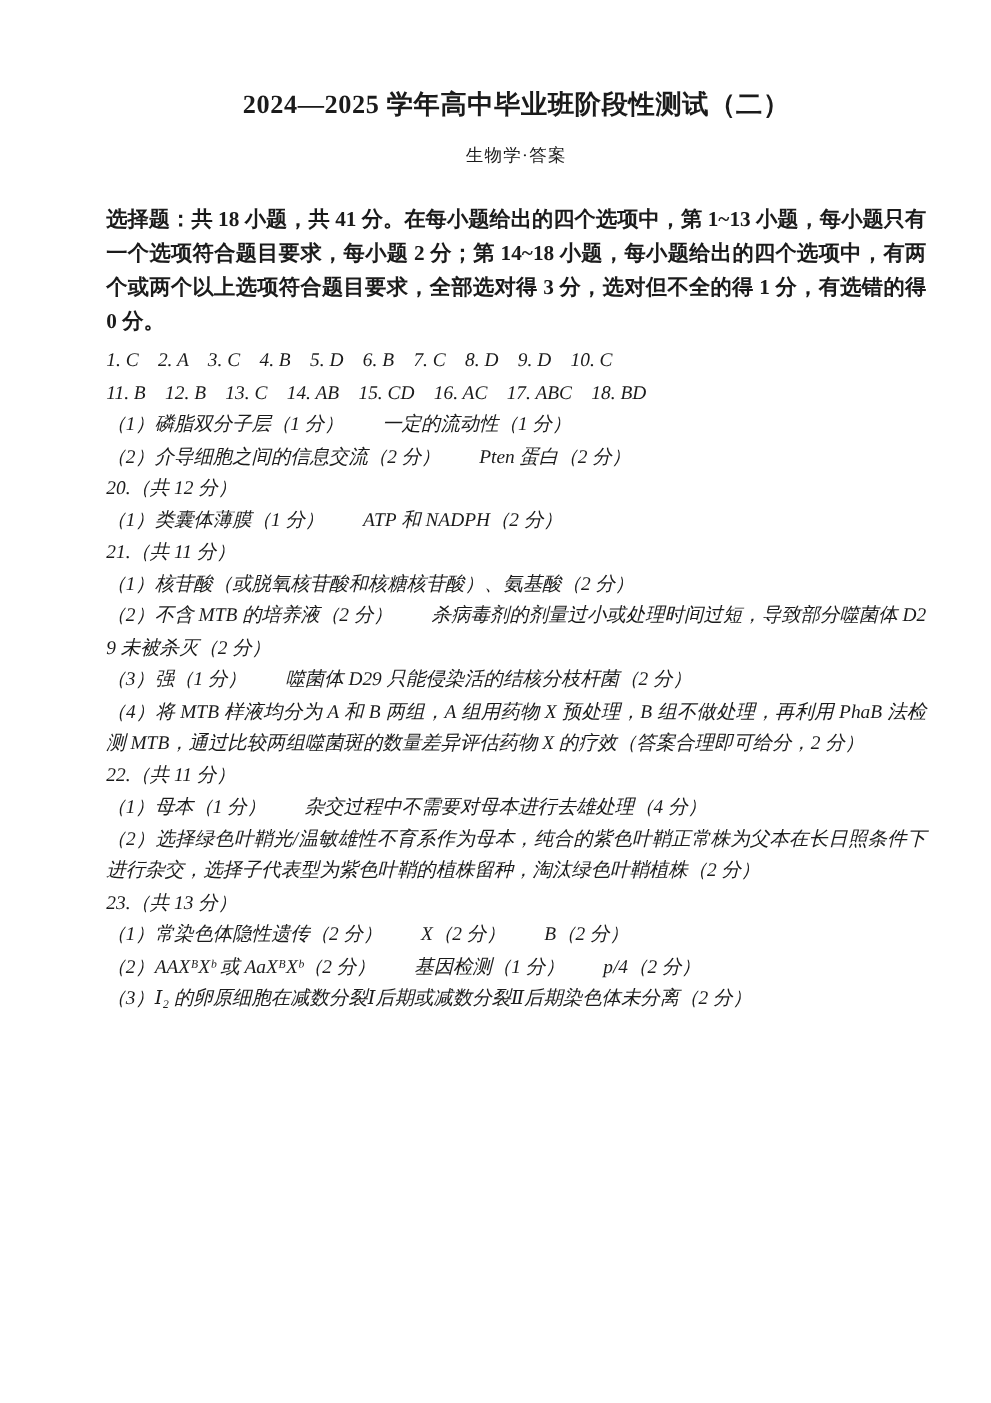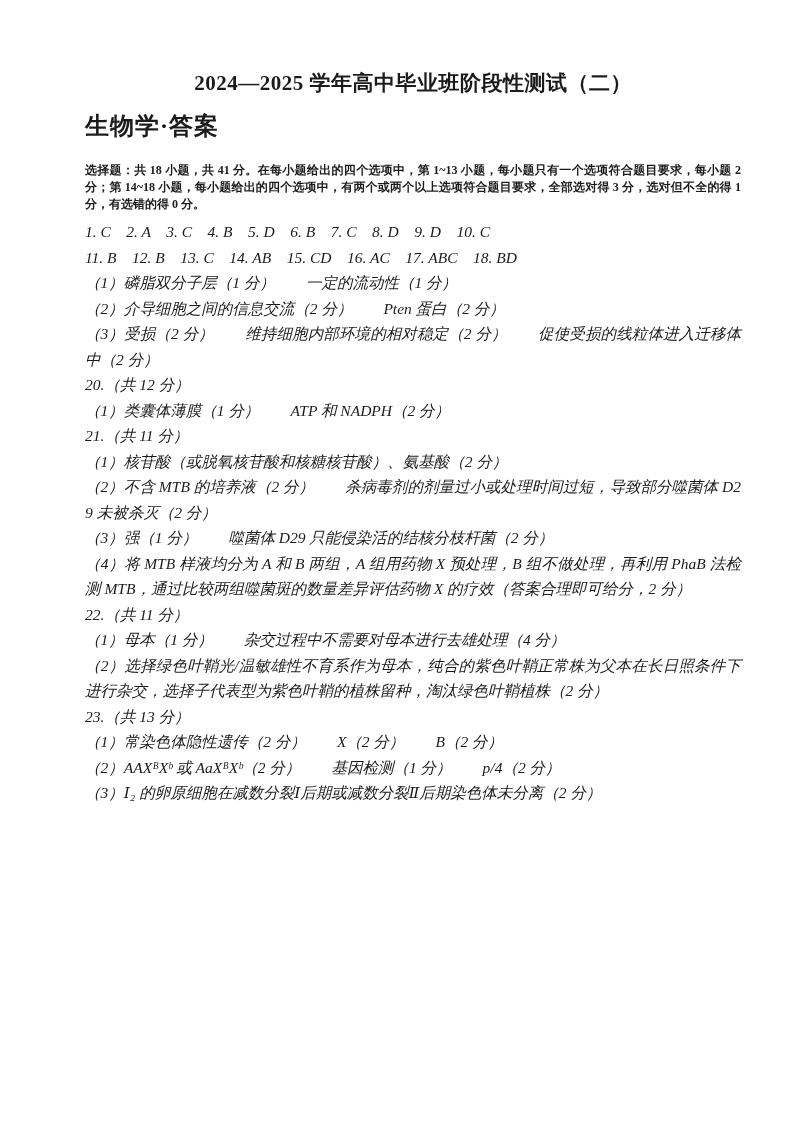--- a/index.html
+++ b/index.html
@@ -22,30 +22,31 @@
   .title {
     margin: 0 0 12px 0;
     text-align: center;
     font-size: 21px;
     font-weight: bold;
     letter-spacing: 0.5px;
     line-height: 30px;
   }
   .subtitle {
     margin: 0 0 20px 0;
-    font-size: 24px;
-    font-weight: bold;
+    text-align: center;
+    font-size: 14px;
+    font-weight: normal;
     letter-spacing: 1px;
     line-height: 32px;
   }
   .intro {
     margin: 0 0 6px 0;
-    font-size: 12px;
+    font-size: 17px;
     font-weight: bold;
-    line-height: 17px;
+    line-height: 27px;
     text-align: justify;
   }
   .answers p.line {
     margin: 0;
     font-size: 15.5px;
     line-height: 25.5px;
     text-align: justify;
     word-break: break-all;
     font-style: italic;
   }
@@ -62,21 +63,20 @@
 
 <div class="page" style="color: rgb(27, 27, 27); background: rgb(255, 255, 255);">
   <h1 class="title">2024—2025 学年高中毕业班阶段性测试（二）</h1>
   <h2 class="subtitle">生物学·答案</h2>
   <p class="intro">选择题：共 18 小题，共 41 分。在每小题给出的四个选项中，第 1~13 小题，每小题只有一个选项符合题目要求，每小题 2 分；第 14~18 小题，每小题给出的四个选项中，有两个或两个以上选项符合题目要求，全部选对得 3 分，选对但不全的得 1 分，有选错的得 0 分。</p>
   <div class="answers">
       <p class="line">1. C　2. A　3. C　4. B　5. D　6. B　7. C　8. D　9. D　10. C</p>
       <p class="line">11. B　12. B　13. C　14. AB　15. CD　16. AC　17. ABC　18. BD</p>
       <p class="line">（1）磷脂双分子层（1 分）　　一定的流动性（1 分）</p>
       <p class="line">（2）介导细胞之间的信息交流（2 分）　　Pten 蛋白（2 分）</p>
-      <p class="line">（3）受损（2 分）　　维持细胞内部环境的相对稳定（2 分）　　促使受损的线粒体进入迁移体中（2 分）</p>
       <p class="line">20.（共 12 分）</p>
       <p class="line">（1）类囊体薄膜（1 分）　　ATP 和 NADPH（2 分）</p>
       <p class="line">21.（共 11 分）</p>
       <p class="line">（1）核苷酸（或脱氧核苷酸和核糖核苷酸）、氨基酸（2 分）</p>
       <p class="line">（2）不含 MTB 的培养液（2 分）　　杀病毒剂的剂量过小或处理时间过短，导致部分噬菌体 D29 未被杀灭（2 分）</p>
       <p class="line">（3）强（1 分）　　噬菌体 D29 只能侵染活的结核分枝杆菌（2 分）</p>
       <p class="line">（4）将 MTB 样液均分为 A 和 B 两组，A 组用药物 X 预处理，B 组不做处理，再利用 PhaB 法检测 MTB，通过比较两组噬菌斑的数量差异评估药物 X 的疗效（答案合理即可给分，2 分）</p>
       <p class="line">22.（共 11 分）</p>
       <p class="line">（1）母本（1 分）　　杂交过程中不需要对母本进行去雄处理（4 分）</p>
       <p class="line">（2）选择绿色叶鞘光/温敏雄性不育系作为母本，纯合的紫色叶鞘正常株为父本在长日照条件下进行杂交，选择子代表型为紫色叶鞘的植株留种，淘汰绿色叶鞘植株（2 分）</p>

